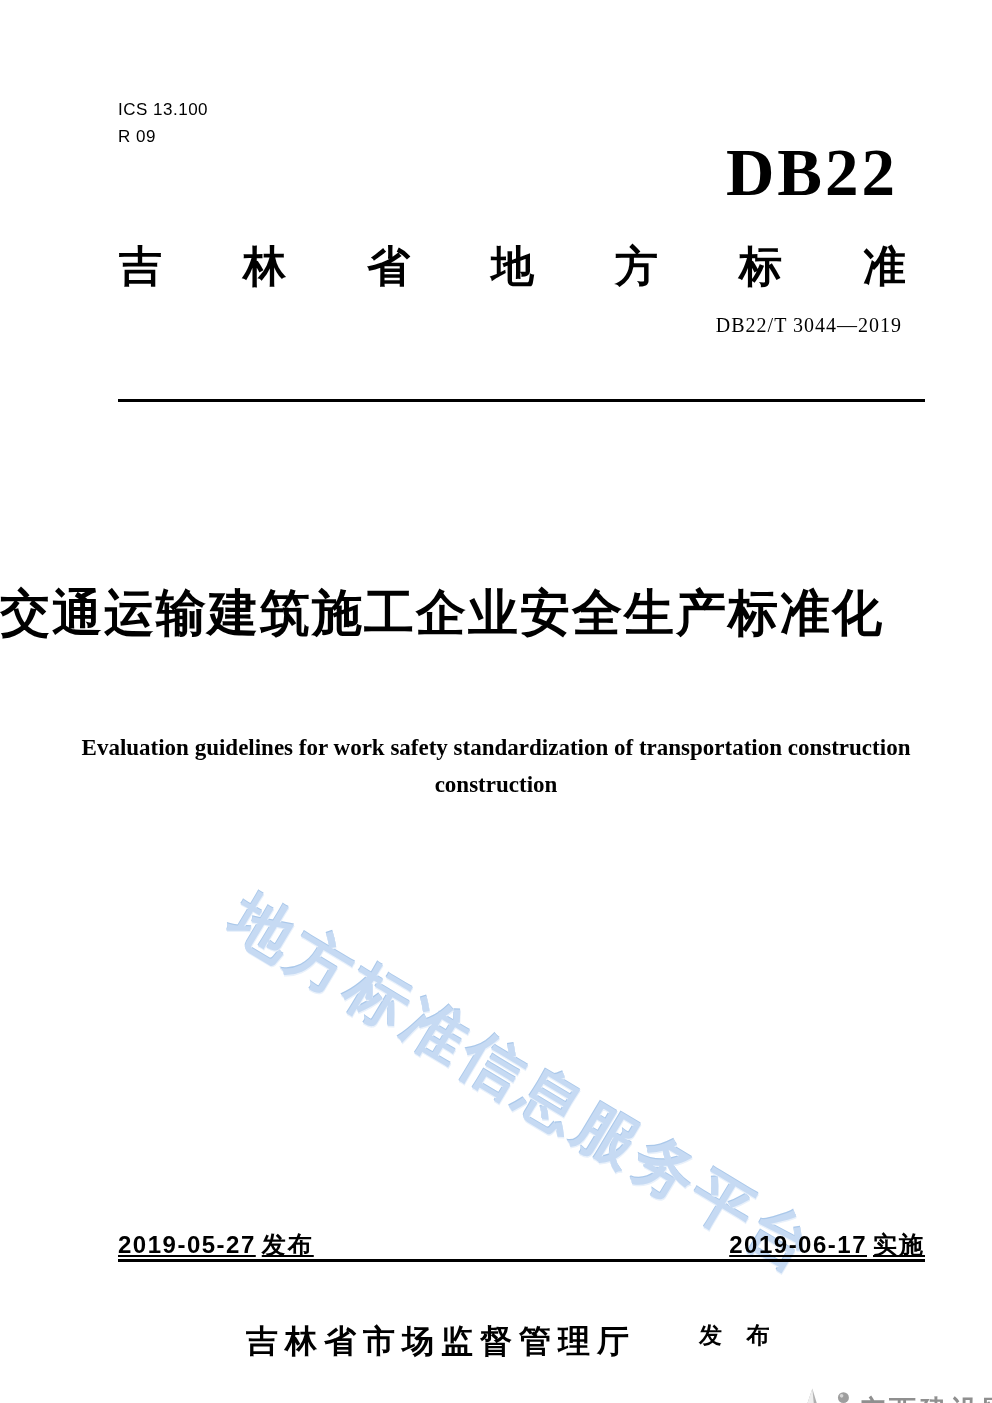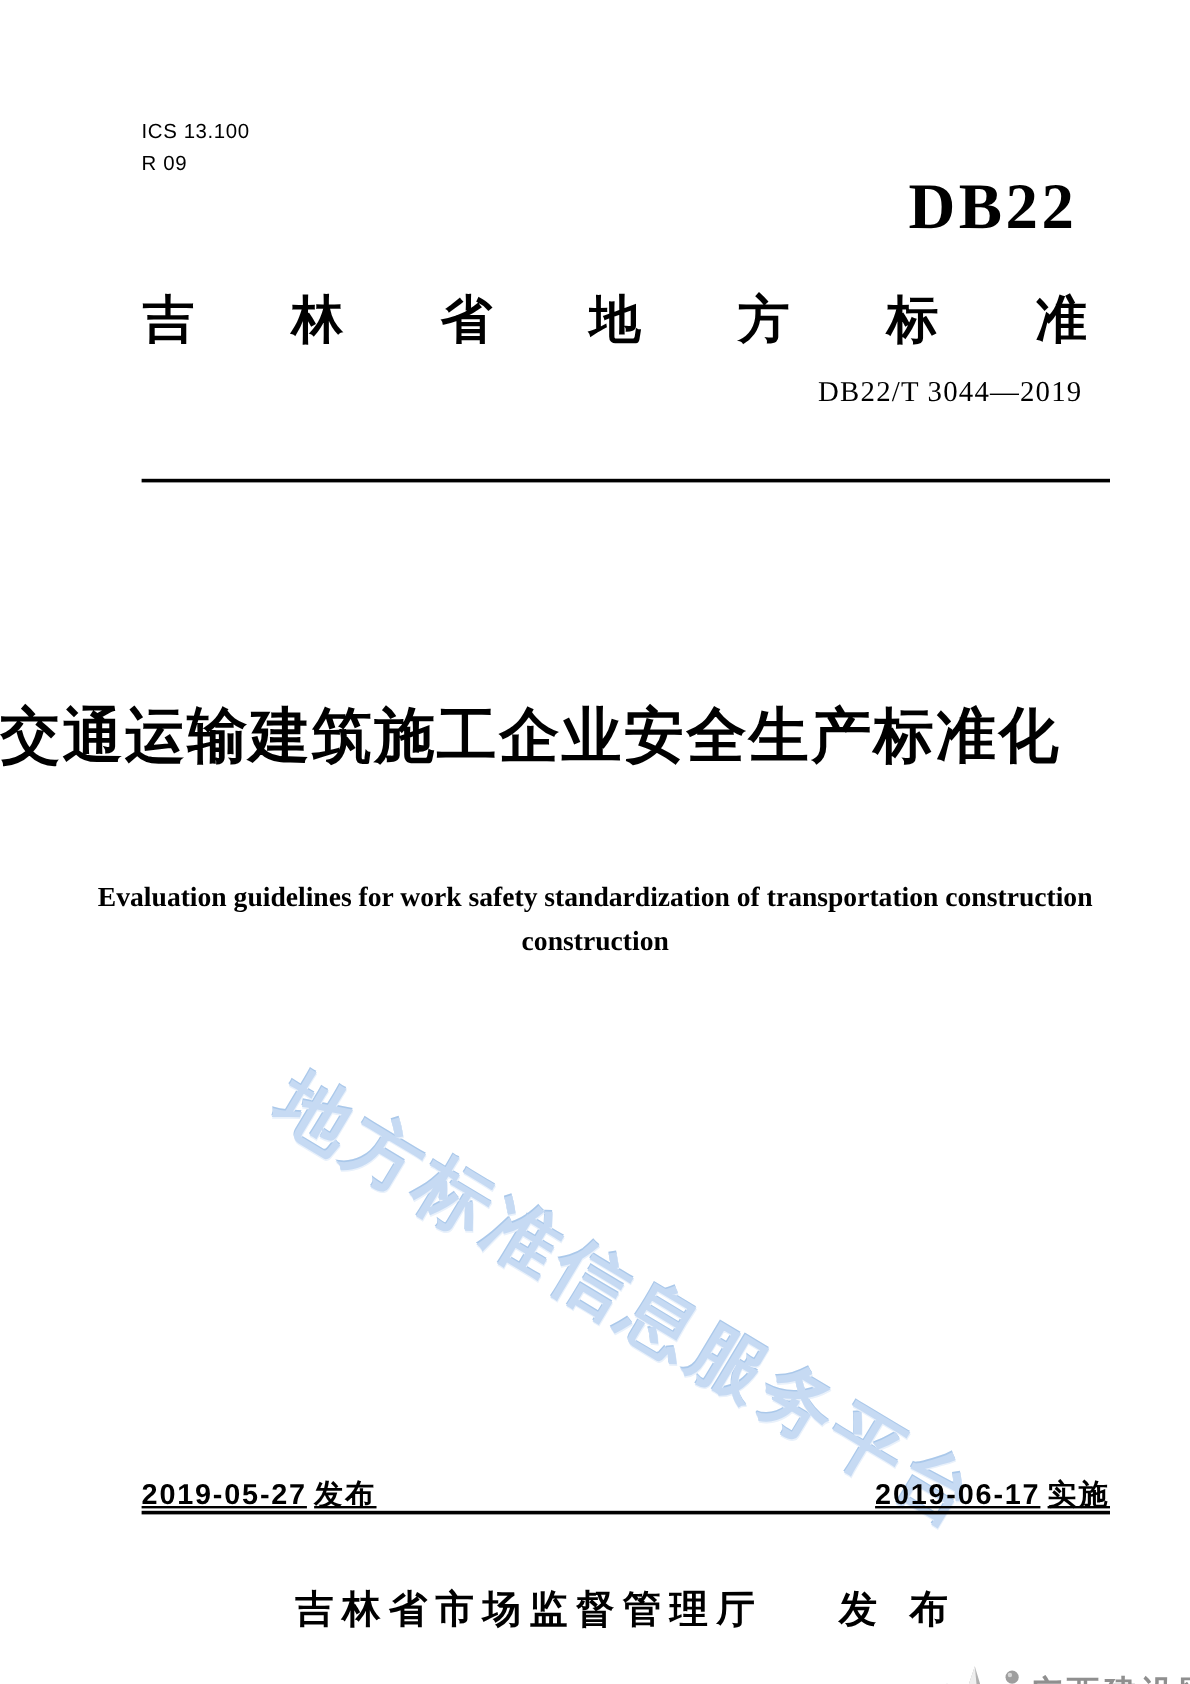--- a/index.html
+++ b/index.html
@@ -29,21 +29,21 @@
     font-family: "Liberation Sans", sans-serif;
   }
 
   
   .db22 {
     position: absolute;
     top: 84px;
     right: 94px;
     font-family: "Liberation Serif", "DejaVu Serif", serif;
     font-weight: 700;
-    font-size: 54px;
+    font-size: 67px;
     line-height: 80px;
     letter-spacing: 3px;
   }
 
   
   .standard-type-row {
     position: absolute;
     left: 119px;
     top: 190px;
     width: 787px;
@@ -53,21 +53,21 @@
     font-weight: 600;
     font-family: "Liberation Sans", sans-serif;
   }
 
   
   .doc-number {
     position: absolute;
     top: 266px;
     right: 90px;
     font-family: "Liberation Serif", "DejaVu Serif", serif;
-    font-size: 24px;
+    font-size: 20px;
     letter-spacing: 1px;
   }
 
   .rule {
     position: absolute;
     left: 118px;
     width: 807px;
     height: 3px;
     background: #000;
   }
@@ -149,21 +149,21 @@
     top: 0;
     font-size: 32px;
     font-weight: 600;
     letter-spacing: 7px;
     font-family: "Liberation Sans", sans-serif;
   }
   .release-label {
     position: absolute;
     left: 699px;
     top: 0;
-    font-size: 32px;
+    font-size: 23px;
     font-weight: 600;
     word-spacing: 18px;
     font-family: "Liberation Sans", sans-serif;
   }
 
   
   .footer-logo {
     position: absolute;
     right: 7px;
     top: 1334px;

